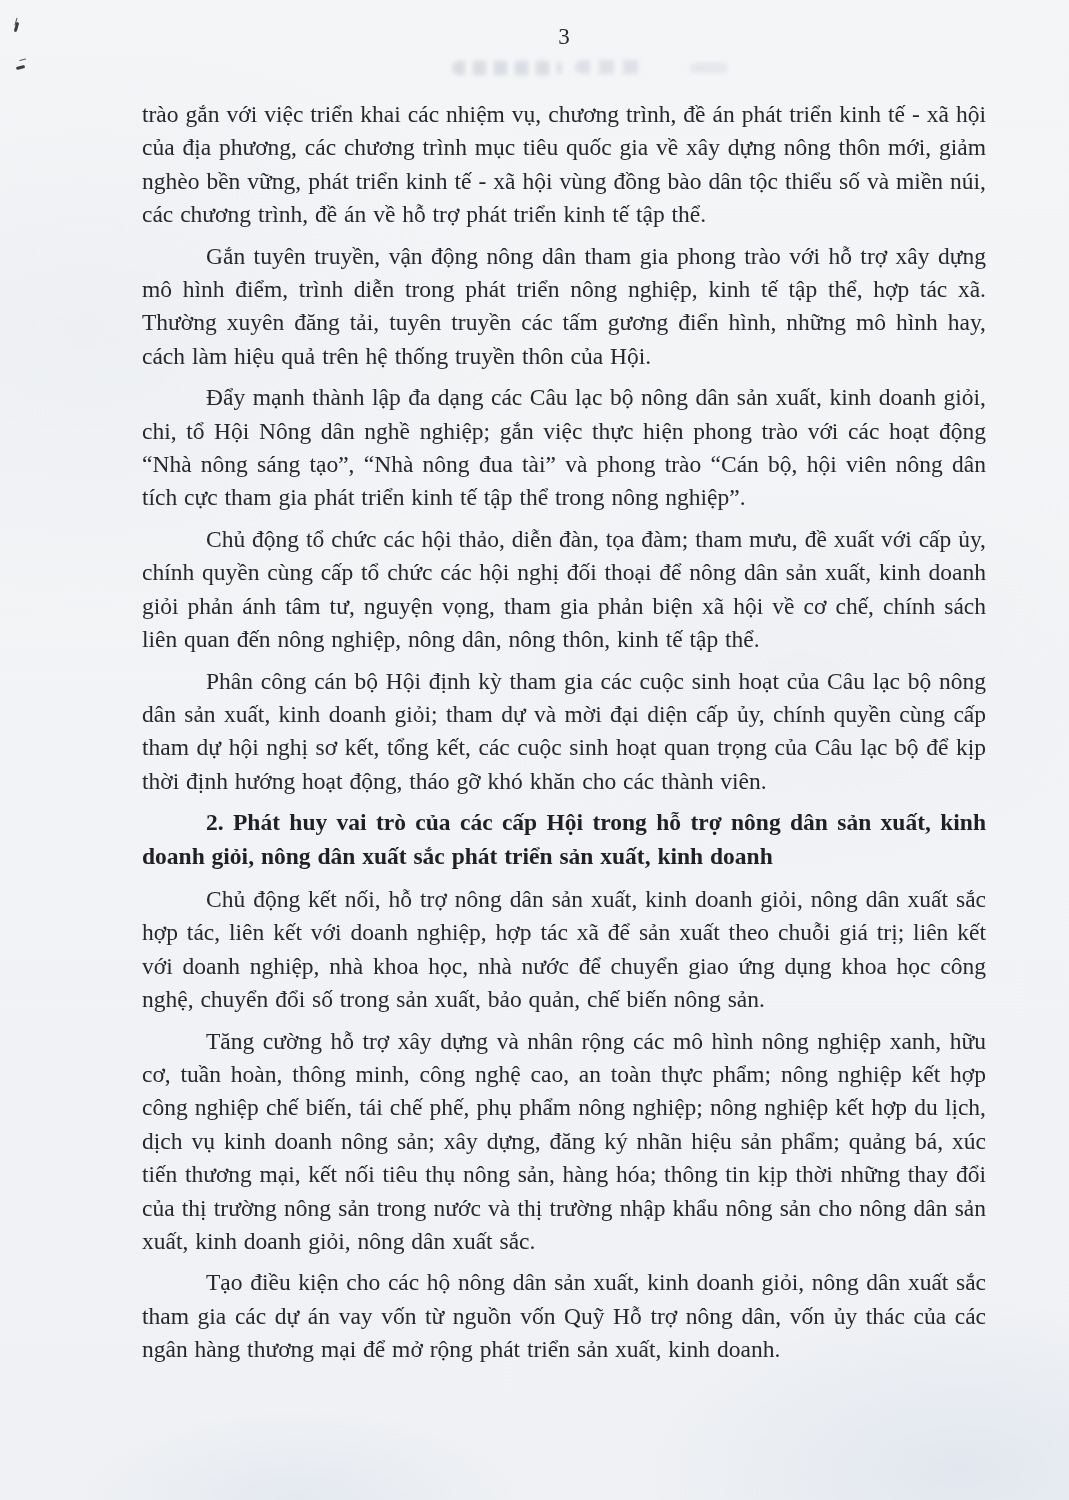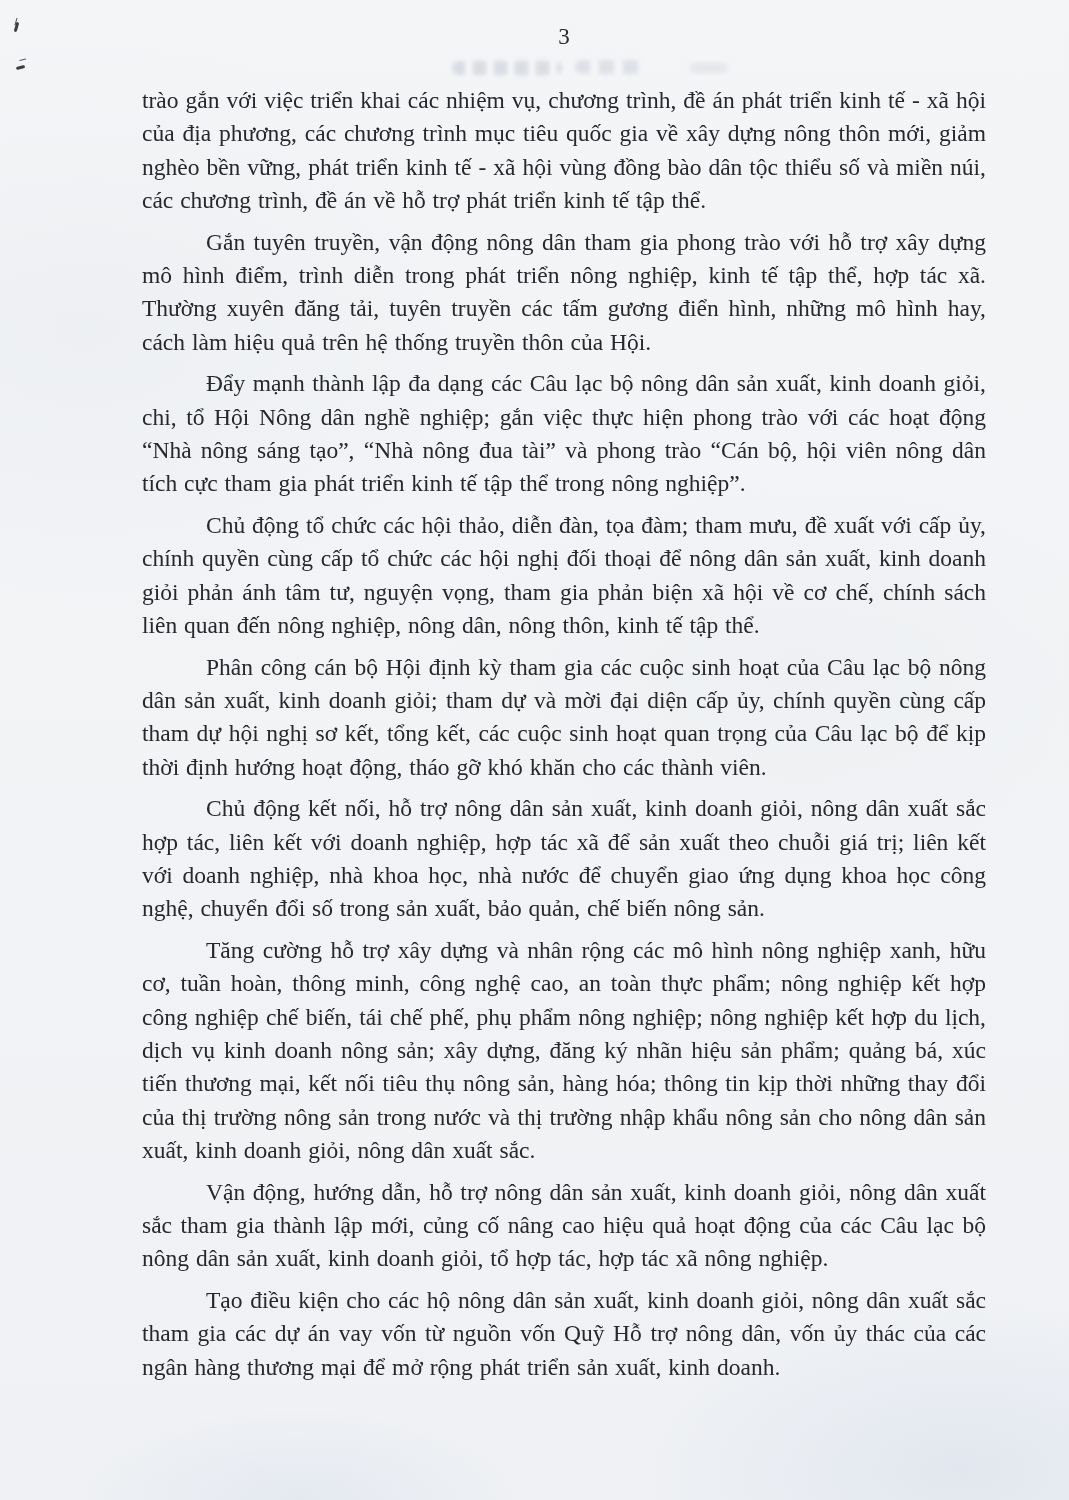--- a/index.html
+++ b/index.html
@@ -28,21 +28,21 @@
     position: absolute;
     top: 24px;
     left: 142px;
     width: 844px;
     text-align: center;
     font-size: 23px;
     color: #2a2a2e;
   }
   .content {
     position: absolute;
-    top: 84px;
+    top: 98px;
     left: 142px;
     width: 844px;
   }
   .para {
     margin: 0 0 8px 0;
     font-size: 23.5px;
     line-height: 33.4px;
     text-align: justify;
     text-indent: 64px;
     color: #27272c;
@@ -113,19 +113,19 @@
   <div class="smudge" id="smudge-1"></div>
   <div class="smudge" id="smudge-2"></div>
   <div class="smudge" id="smudge-3"></div>
 
   <main class="content">
     <p class="para cont">trào gắn với việc triển khai các nhiệm vụ, chương trình, đề án phát triển kinh tế - xã hội của địa phương, các chương trình mục tiêu quốc gia về xây dựng nông thôn mới, giảm nghèo bền vững, phát triển kinh tế - xã hội vùng đồng bào dân tộc thiểu số và miền núi, các chương trình, đề án về hỗ trợ phát triển kinh tế tập thể.</p>
     <p class="para">Gắn tuyên truyền, vận động nông dân tham gia phong trào với hỗ trợ xây dựng mô hình điểm, trình diễn trong phát triển nông nghiệp, kinh tế tập thể, hợp tác xã. Thường xuyên đăng tải, tuyên truyền các tấm gương điển hình, những mô hình hay, cách làm hiệu quả trên hệ thống truyền thôn của Hội.</p>
     <p class="para">Đẩy mạnh thành lập đa dạng các Câu lạc bộ nông dân sản xuất, kinh doanh giỏi, chi, tổ Hội Nông dân nghề nghiệp; gắn việc thực hiện phong trào với các hoạt động “Nhà nông sáng tạo”, “Nhà nông đua tài” và phong trào “Cán bộ, hội viên nông dân tích cực tham gia phát triển kinh tế tập thể trong nông nghiệp”.</p>
     <p class="para">Chủ động tổ chức các hội thảo, diễn đàn, tọa đàm; tham mưu, đề xuất với cấp ủy, chính quyền cùng cấp tổ chức các hội nghị đối thoại để nông dân sản xuất, kinh doanh giỏi phản ánh tâm tư, nguyện vọng, tham gia phản biện xã hội về cơ chế, chính sách liên quan đến nông nghiệp, nông dân, nông thôn, kinh tế tập thể.</p>
     <p class="para">Phân công cán bộ Hội định kỳ tham gia các cuộc sinh hoạt của Câu lạc bộ nông dân sản xuất, kinh doanh giỏi; tham dự và mời đại diện cấp ủy, chính quyền cùng cấp tham dự hội nghị sơ kết, tổng kết, các cuộc sinh hoạt quan trọng của Câu lạc bộ để kịp thời định hướng hoạt động, tháo gỡ khó khăn cho các thành viên.</p>
+    <p class="para heading">2. Phát huy vai trò của các cấp Hội trong hỗ trợ nông dân sản xuất, kinh doanh giỏi, nông dân xuất sắc phát triển sản xuất, kinh doanh</p>
     <p class="para">Chủ động kết nối, hỗ trợ nông dân sản xuất, kinh doanh giỏi, nông dân xuất sắc hợp tác, liên kết với doanh nghiệp, hợp tác xã để sản xuất theo chuỗi giá trị; liên kết với doanh nghiệp, nhà khoa học, nhà nước để chuyển giao ứng dụng khoa học công nghệ, chuyển đổi số trong sản xuất, bảo quản, chế biến nông sản.</p>
     <p class="para">Tăng cường hỗ trợ xây dựng và nhân rộng các mô hình nông nghiệp xanh, hữu cơ, tuần hoàn, thông minh, công nghệ cao, an toàn thực phẩm; nông nghiệp kết hợp công nghiệp chế biến, tái chế phế, phụ phẩm nông nghiệp; nông nghiệp kết hợp du lịch, dịch vụ kinh doanh nông sản; xây dựng, đăng ký nhãn hiệu sản phẩm; quảng bá, xúc tiến thương mại, kết nối tiêu thụ nông sản, hàng hóa; thông tin kịp thời những thay đổi của thị trường nông sản trong nước và thị trường nhập khẩu nông sản cho nông dân sản xuất, kinh doanh giỏi, nông dân xuất sắc.</p>
-    <p class="para">Vận động, hướng dẫn, hỗ trợ nông dân sản xuất, kinh doanh giỏi, nông dân xuất sắc tham gia thành lập mới, củng cố nâng cao hiệu quả hoạt động của các Câu lạc bộ nông dân sản xuất, kinh doanh giỏi, tổ hợp tác, hợp tác xã nông nghiệp.</p>
     <p class="para">Tạo điều kiện cho các hộ nông dân sản xuất, kinh doanh giỏi, nông dân xuất sắc tham gia các dự án vay vốn từ nguồn vốn Quỹ Hỗ trợ nông dân, vốn ủy thác của các ngân hàng thương mại để mở rộng phát triển sản xuất, kinh doanh.</p>
   </main>
 
 </div>
 
 </body></html>

